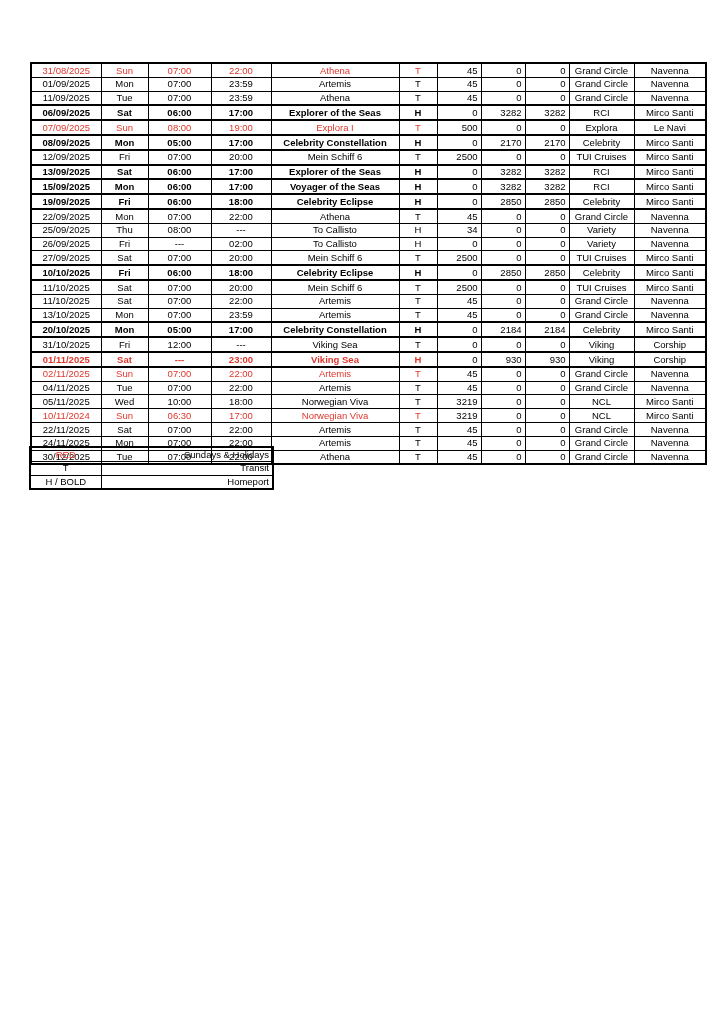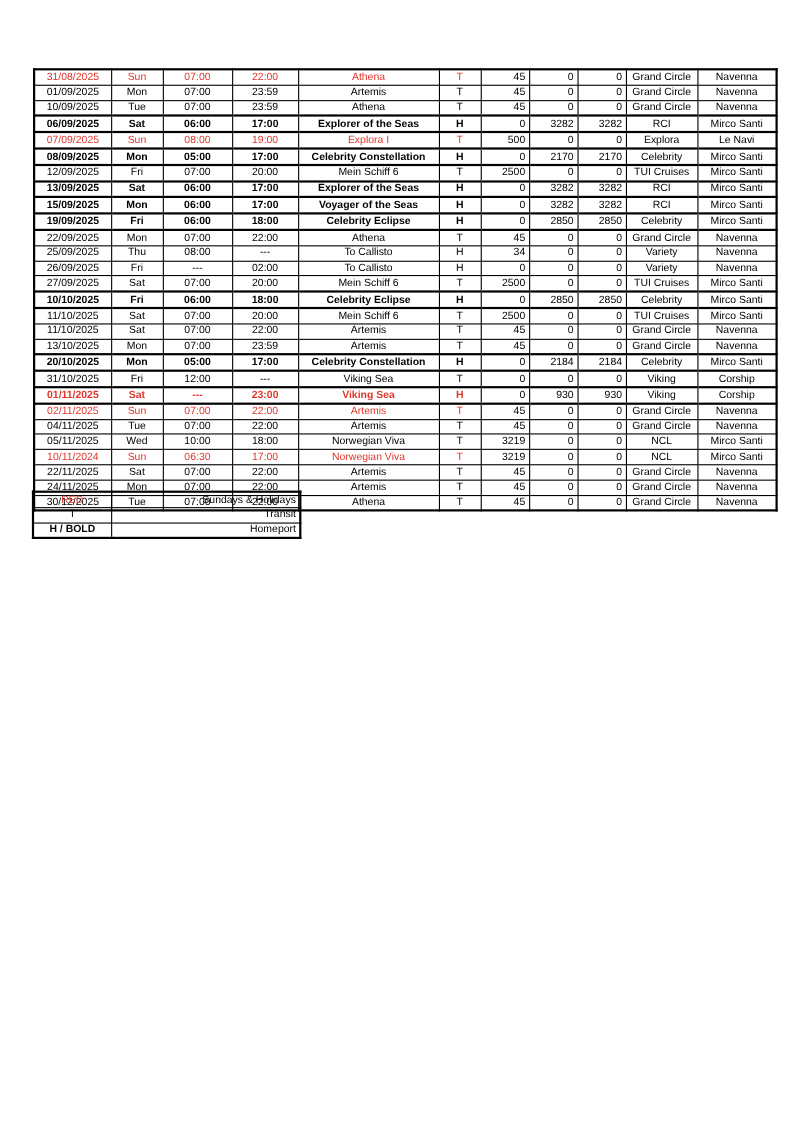--- a/index.html
+++ b/index.html
@@ -75,21 +75,21 @@
     height: 12.8px;
     font-size: 9.5px;
     line-height: 1;
     padding: 0 3px;
     vertical-align: middle;
     white-space: nowrap;
   }
   .legend td.key  { text-align: center; }
   .legend td.desc { text-align: right; margin-left: 40px; }
   .legend td.key.red  { color: #e0362c; }
-  .legend td.key.bold { font-weight: bold; }
+  .legend td.key.bold { font-weight: normal; }
 </style>
 </head>
 <body>
 
 <div>
 
   <table class="schedule">
     <colgroup>
       <col class="c-date">
         <col class="c-day">
@@ -124,21 +124,21 @@
           <td class="accent">23:59</td>
           <td class="accent">Artemis</td>
           <td class="accent">T</td>
           <td class="num">45</td>
           <td class="num">0</td>
           <td class="num">0</td>
           <td>Grand Circle</td>
           <td>Navenna</td>
         </tr>
         <tr>
-          <td class="accent">10/09/2025</td>
+          <td class="accent">11/09/2025</td>
           <td class="accent">Tue</td>
           <td class="accent">07:00</td>
           <td class="accent">23:59</td>
           <td class="accent">Athena</td>
           <td class="accent">T</td>
           <td class="num">45</td>
           <td class="num">0</td>
           <td class="num">0</td>
           <td>Grand Circle</td>
           <td>Navenna</td>

